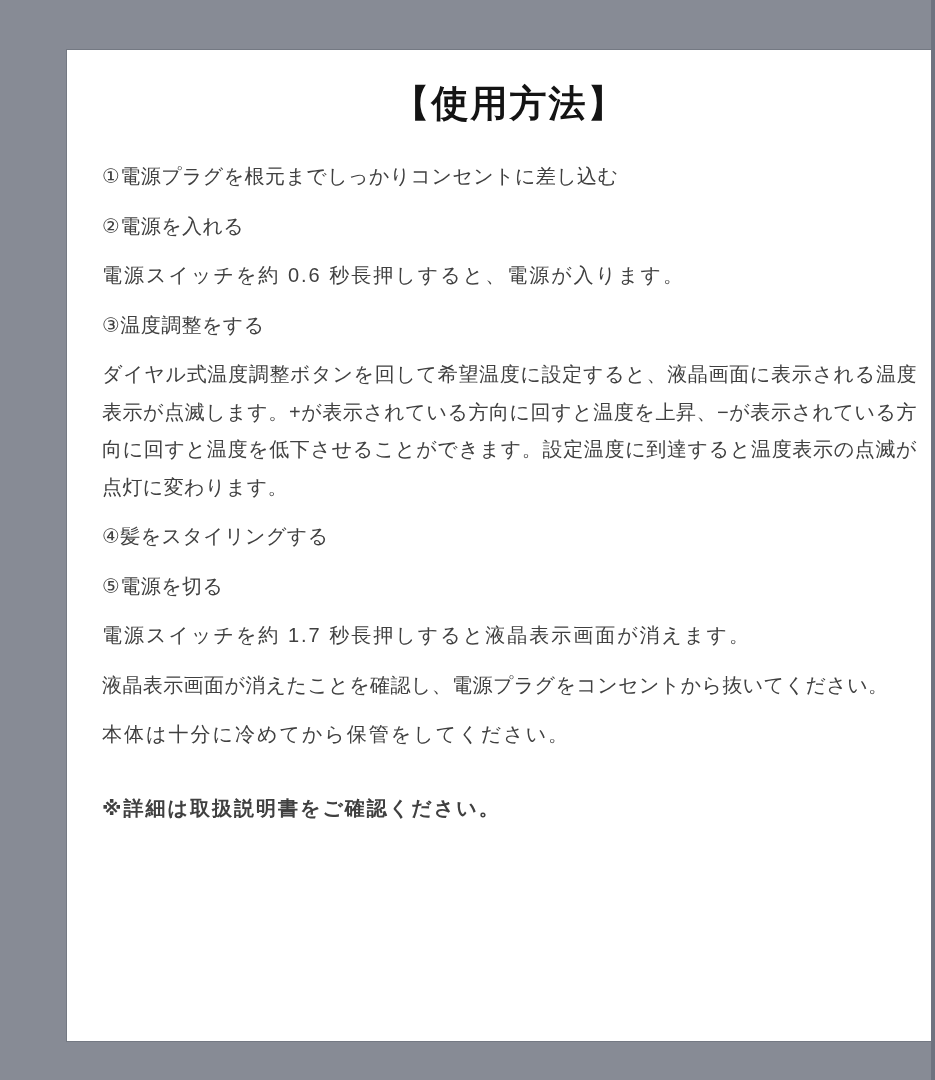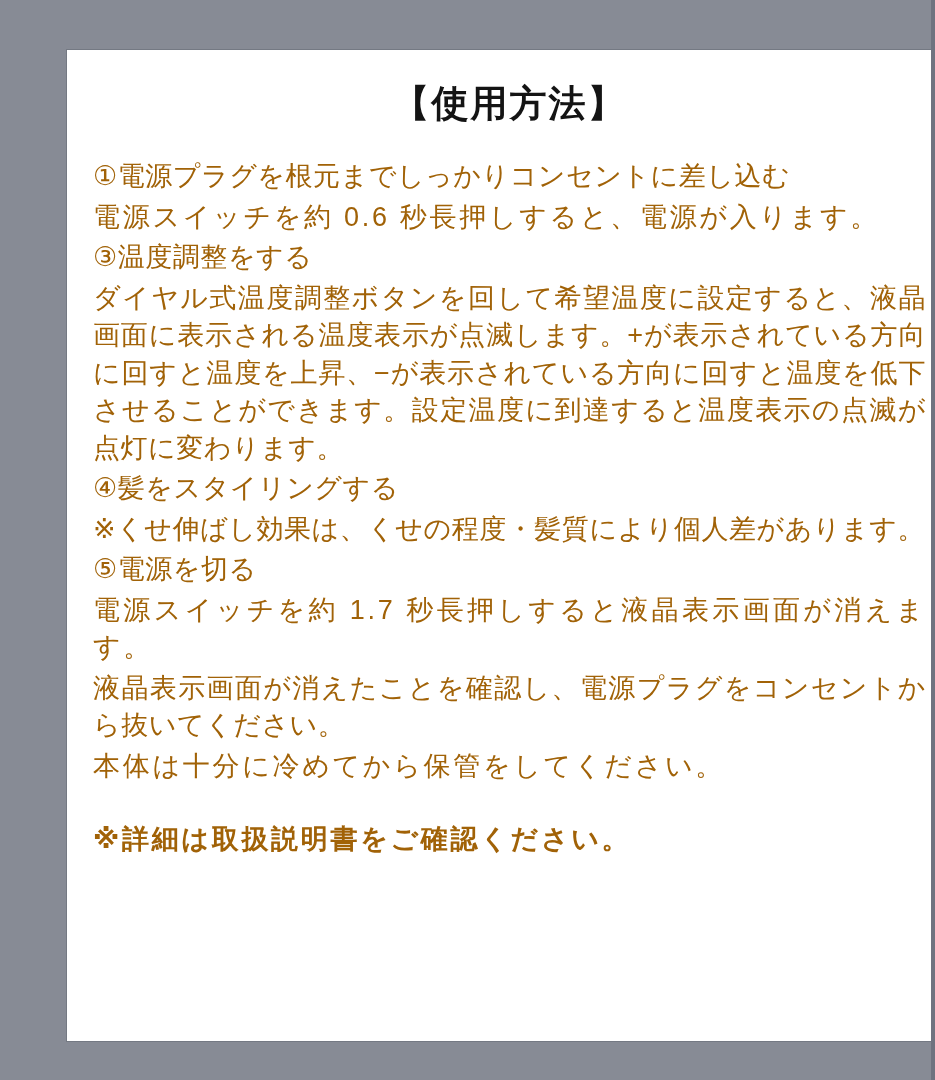--- a/index.html
+++ b/index.html
@@ -38,48 +38,48 @@
   .doc-title {
     margin: 0 0 33px 0;
     font-size: 37px;
     line-height: 42px;
     font-weight: 700;
     text-align: center;
     letter-spacing: 2px;
     color: #141414;
   }
   .body-text p {
-    margin: 3px;
-    font-size: 27px;
+    margin: 12px;
+    font-size: 20px;
     line-height: 37.5px;
     text-align: justify;
     letter-spacing: 0.02em;
-    color: #a16207;
+    color: #404040;
   }
   .body-text p.tracked {
     letter-spacing: 0.10em;
   }
   .body-text p.gap-above {
     margin-top: 36px;
     font-weight: bold;
   }
 </style>
 </head>
 <body>
 
 <div class="page">
   <div class="card">
     <h1 class="doc-title">【使用方法】</h1>
     <div class="body-text">
       <p>①電源プラグを根元までしっかりコンセントに差し込む</p>
+      <p>②電源を入れる</p>
       <p class="tracked">電源スイッチを約 0.6 秒長押しすると、電源が入ります。</p>
       <p>③温度調整をする</p>
       <p>ダイヤル式温度調整ボタンを回して希望温度に設定すると、液晶画面に表示される温度表示が点滅します。+が表示されている方向に回すと温度を上昇、−が表示されている方向に回すと温度を低下させることができます。設定温度に到達すると温度表示の点滅が点灯に変わります。</p>
       <p>④髪をスタイリングする</p>
-      <p>※くせ伸ばし効果は、くせの程度・髪質により個人差があります。</p>
       <p>⑤電源を切る</p>
       <p class="tracked">電源スイッチを約 1.7 秒長押しすると液晶表示画面が消えます。</p>
       <p>液晶表示画面が消えたことを確認し、電源プラグをコンセントから抜いてください。</p>
       <p class="tracked">本体は十分に冷めてから保管をしてください。</p>
       <p class="tracked gap-above">※詳細は取扱説明書をご確認ください。</p>
     </div>
   </div>
   <div class="page-right-edge"></div>
 </div>
 

